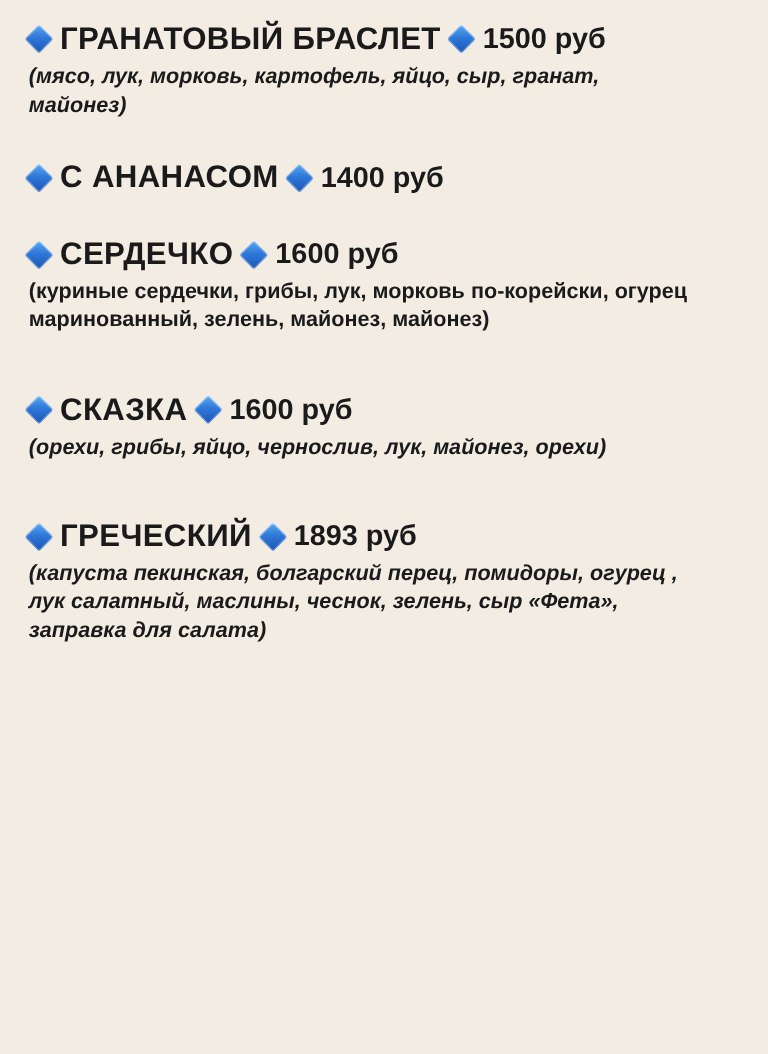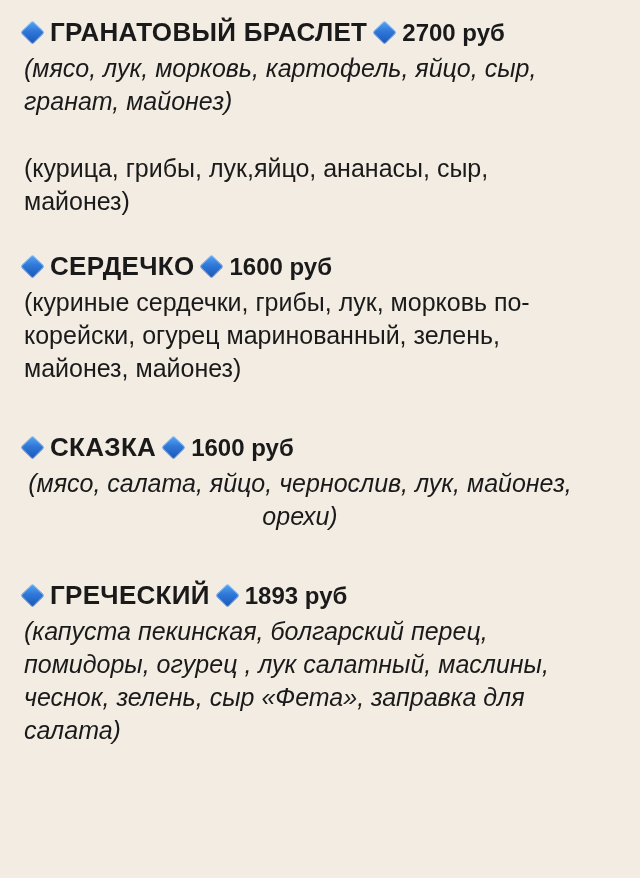--- a/index.html
+++ b/index.html
@@ -47,71 +47,77 @@
     font-weight: bold;
     letter-spacing: 0.3px;
     white-space: nowrap;
   }
   .price {
     font-size: 24px;
     font-weight: bold;
     white-space: nowrap;
   }
   .desc {
-    font-size: 25px;
+    font-size: 18px;
     line-height: 1.32;
     margin-top: 4px;
     max-width: 600px;
+    font-weight: bold;
   }
   .desc.italic {
     font-style: italic;
   }
   .i1 { margin-bottom: 22px; }
   .i2 { margin-top: 34px; margin-bottom: 22px; }
   .i3 { margin-top: 34px; }
-  .i4 { margin-top: 48px; margin-bottom: 22px; text-align: center; }
+  .i4 { margin-top: 48px; margin-bottom: 22px; }
   .i5 { margin-top: 48px; }
 </style>
 </head>
 <body>
 
 <div class="page">
 
   <div class="menu-item i1">
     <div class="item-head">
       <span class="diamond first"></span>
       <span class="name">ГРАНАТОВЫЙ БРАСЛЕТ</span>
       <span class="diamond"></span>
-      <span class="price">2700 руб</span>
+      <span class="price">1500 руб</span>
     </div>
     <div class="desc italic">(мясо, лук, морковь, картофель, яйцо, сыр, гранат, майонез)</div>
   </div>
 
   <div class="menu-item i2">
-    <div class="desc">(курица, грибы, лук,яйцо, ананасы, сыр, майонез)</div>
+    <div class="item-head">
+      <span class="diamond first"></span>
+      <span class="name">С АНАНАСОМ</span>
+      <span class="diamond"></span>
+      <span class="price">1400 руб</span>
+    </div>
   </div>
 
   <div class="menu-item i3">
     <div class="item-head">
       <span class="diamond first"></span>
       <span class="name">СЕРДЕЧКО</span>
       <span class="diamond"></span>
       <span class="price">1600 руб</span>
     </div>
     <div class="desc">(куриные  сердечки, грибы, лук, морковь по-корейски, огурец маринованный, зелень, майонез, майонез)</div>
   </div>
 
   <div class="menu-item i4">
     <div class="item-head">
       <span class="diamond first"></span>
       <span class="name">СКАЗКА</span>
       <span class="diamond"></span>
       <span class="price">1600 руб</span>
     </div>
-    <div class="desc italic">(мясо, салата, яйцо, чернослив, лук, майонез, орехи)</div>
+    <div class="desc italic">(орехи, грибы, яйцо, чернослив, лук, майонез, орехи)</div>
   </div>
 
   <div class="menu-item i5">
     <div class="item-head">
       <span class="diamond first"></span>
       <span class="name">ГРЕЧЕСКИЙ</span>
       <span class="diamond"></span>
       <span class="price">1893 руб</span>
     </div>
     <div class="desc italic">(капуста пекинская, болгарский  перец, помидоры, огурец , лук салатный, маслины, чеснок, зелень, сыр «Фета», заправка для салата)</div>

